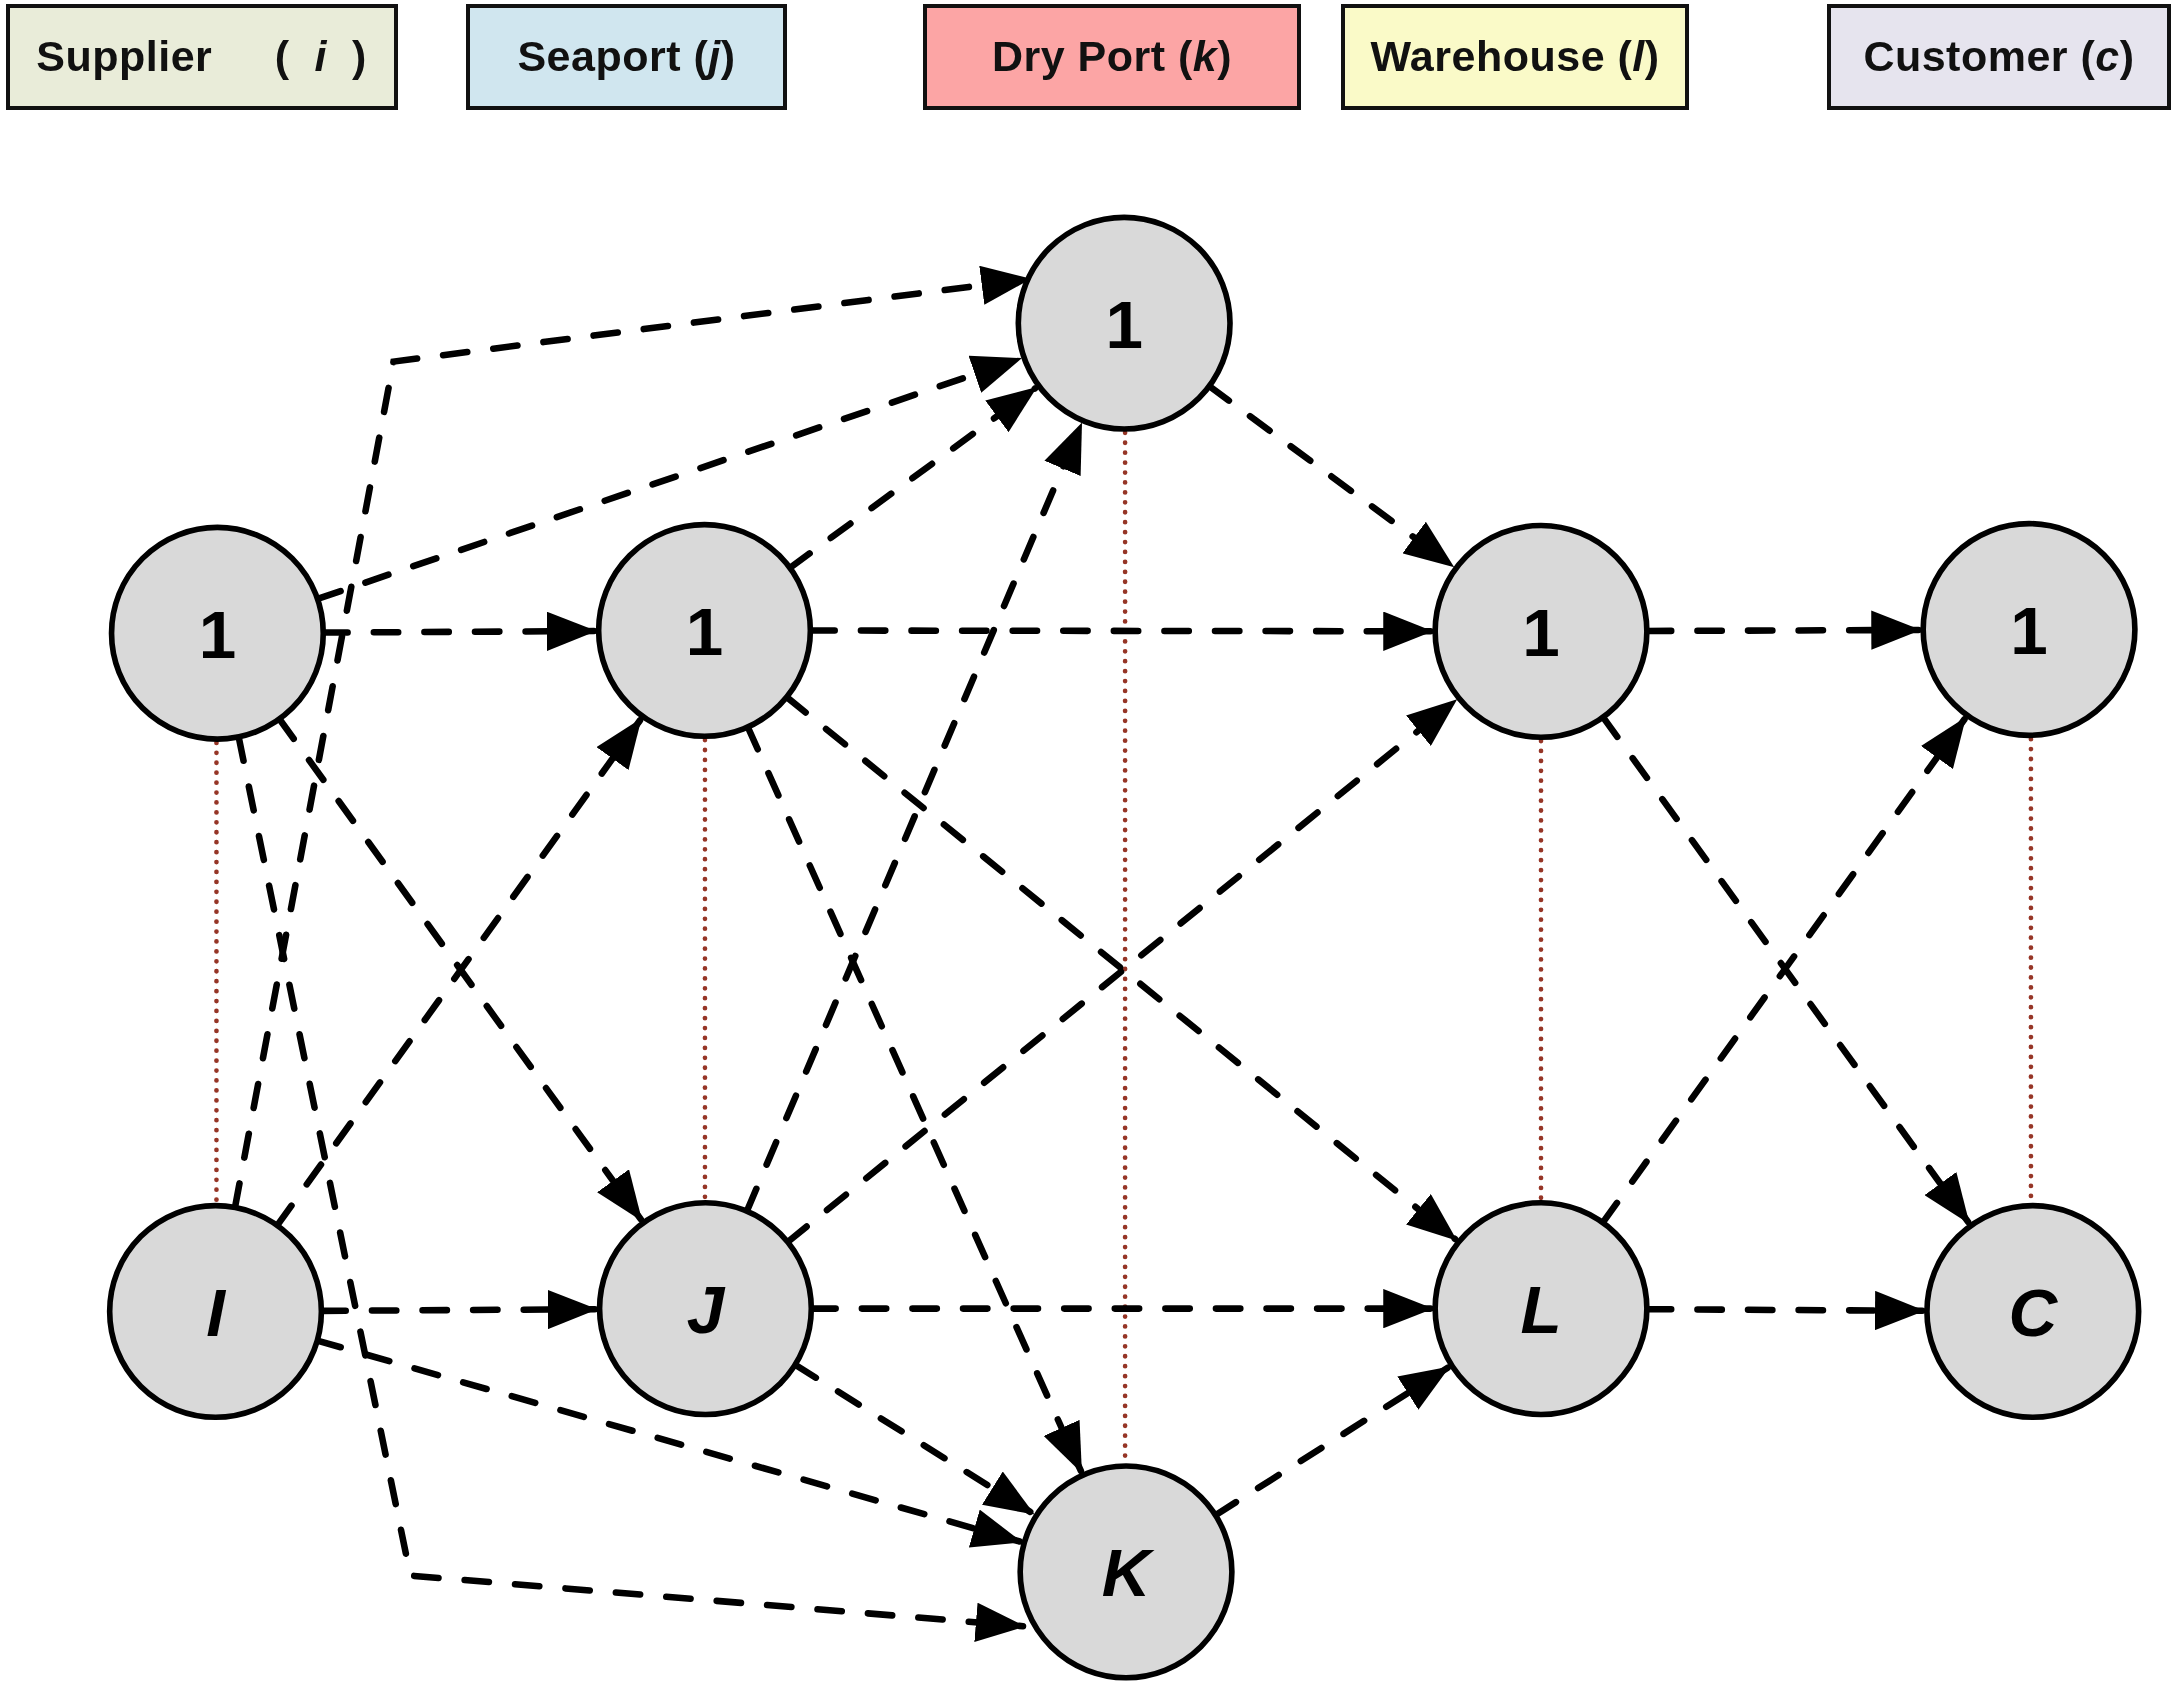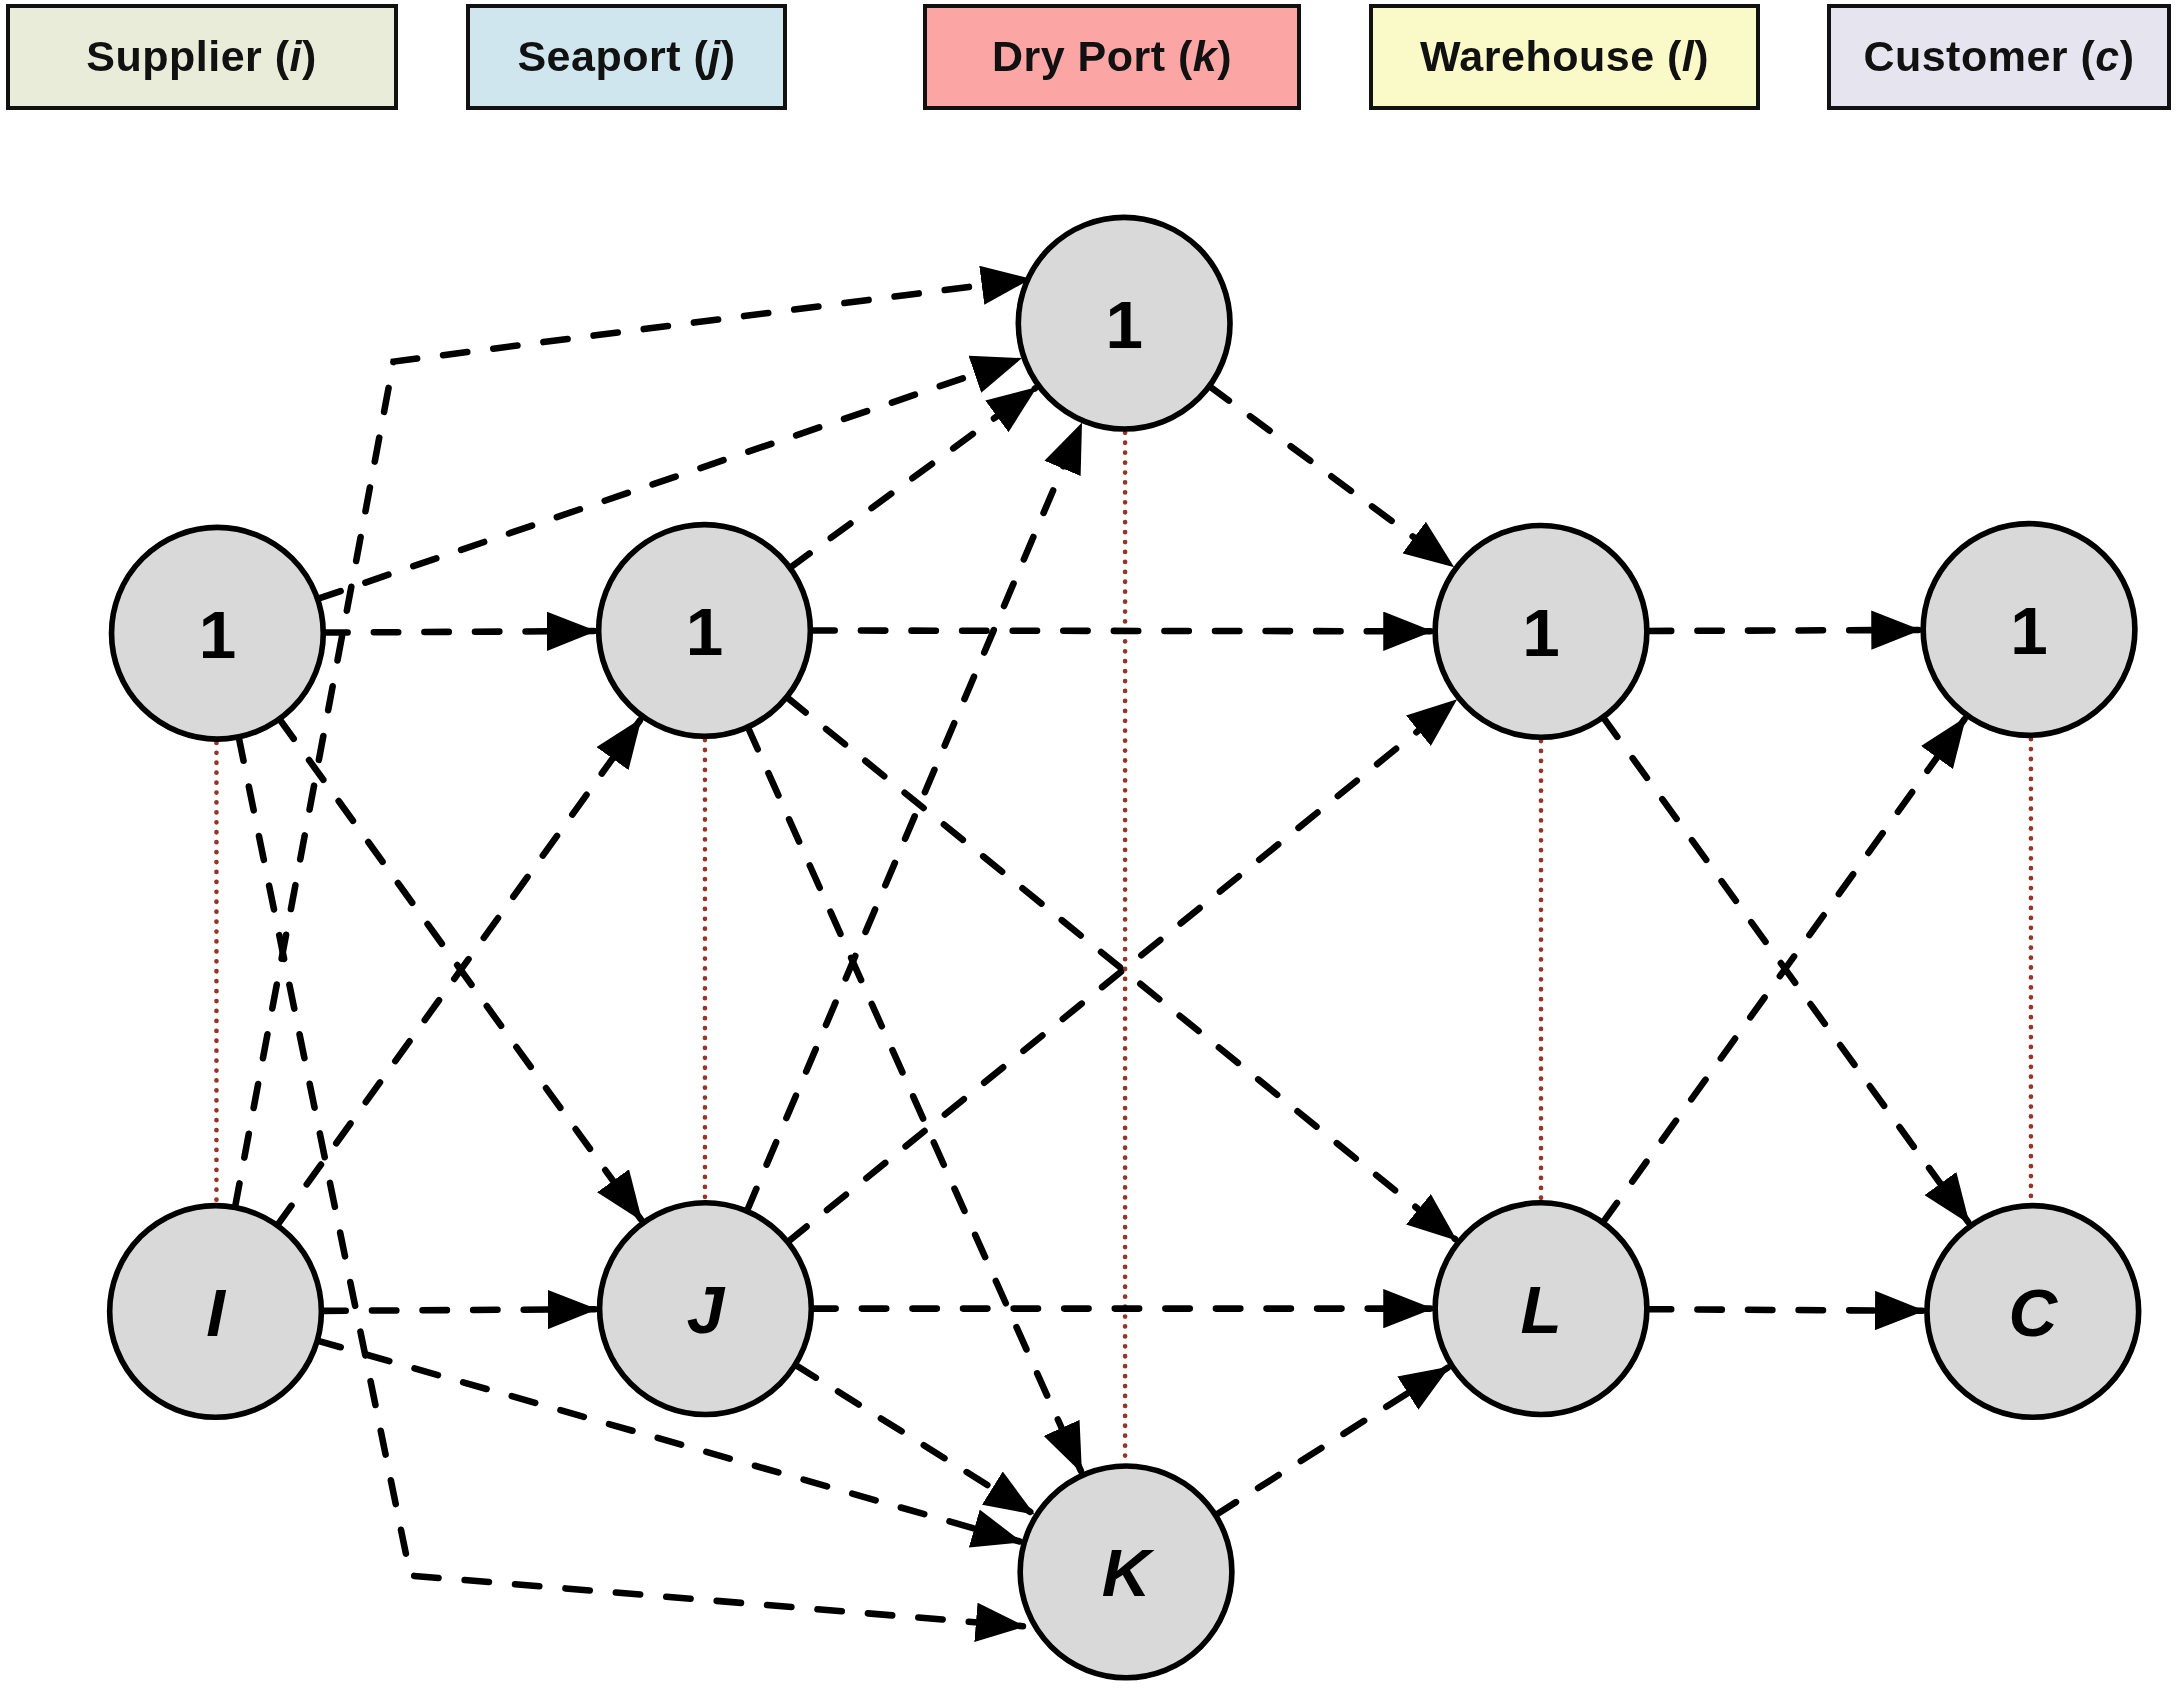--- a/index.html
+++ b/index.html
@@ -18,21 +18,21 @@
     box-sizing:border-box;
     display:flex;align-items:center;justify-content:center;
     font-size:43px;font-weight:bold;color:#111111;
     white-space:nowrap;
     letter-spacing:0.5px;
   }
   .header-box i{font-style:italic;}
   .hb0{left:5.6px;width:392px;}
   .hb1{left:466px;width:321px;}
   .hb2{left:923px;width:378px;}
-  .hb3{left:1369px;width:391px;}
+  .hb3{left:1341px;width:348px;}
   .hb4{left:1827px;width:344px;}
   .edge{fill:none;stroke-width:7;stroke-dasharray:26 28;stroke-linecap:round;}
   .dotted{fill:none;stroke-width:5;stroke-dasharray:0.1 10.5;stroke-linecap:round;}
   .node-circle{stroke-width:6;}
   .node-label{font-family:"Liberation Sans","DejaVu Sans",sans-serif;font-weight:bold;font-size:72px;text-anchor:middle;}
   .node-label.it{font-style:italic;}
 </style>
 </head>
 <body>
 
@@ -113,21 +113,21 @@
           <text x="2166" y="698" class="node-label" fill="#000000">1</text>
         </g>
         <g>
           <circle cx="2170" cy="1400" r="113" class="node-circle" fill="#d9d9d9" stroke="#000000"></circle>
           <text x="2170" y="1426" class="node-label it" fill="#000000">C</text>
         </g>
       </g>
   </svg>
 
   <div class="legend-row">
-    <div class="header-box hb0" style="background: rgb(233, 236, 217); border-color: rgb(17, 17, 17);"><span>Supplier</span>&nbsp;<span>(</span><i>i</i><span>)</span></div>
+    <div class="header-box hb0" style="background: rgb(233, 236, 217); border-color: rgb(17, 17, 17); gap: 25px;"><span>Supplier</span>&nbsp;<span>(</span><i>i</i><span>)</span></div>
     <div class="header-box hb1" style="background: rgb(208, 230, 239); border-color: rgb(17, 17, 17);"><span>Seaport</span>&nbsp;<span>(</span><i>j</i><span>)</span></div>
     <div class="header-box hb2" style="background: #fca5a5; border-color: rgb(17, 17, 17);"><span>Dry Port</span>&nbsp;<span>(</span><i>k</i><span>)</span></div>
     <div class="header-box hb3" style="background: rgb(250, 250, 200); border-color: rgb(17, 17, 17);"><span>Warehouse</span>&nbsp;<span>(</span><i>l</i><span>)</span></div>
     <div class="header-box hb4" style="background: rgb(230, 228, 238); border-color: rgb(17, 17, 17);"><span>Customer</span>&nbsp;<span>(</span><i>c</i><span>)</span></div>
   </div>
 
 </div>
 
 
 </body></html>

